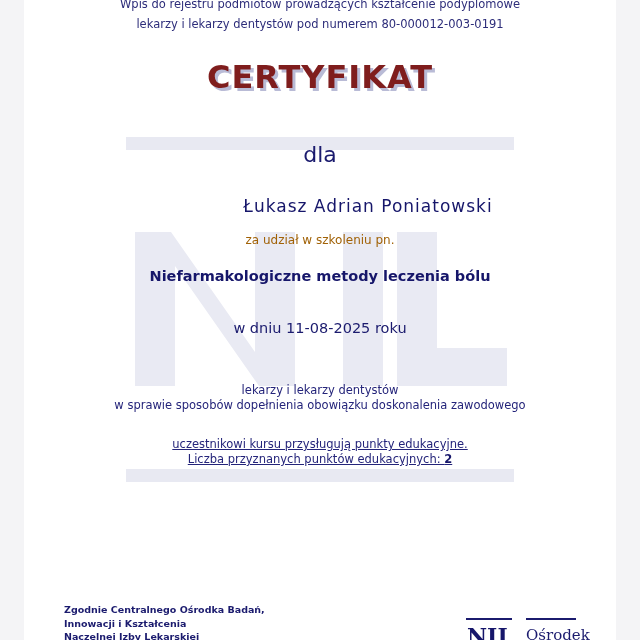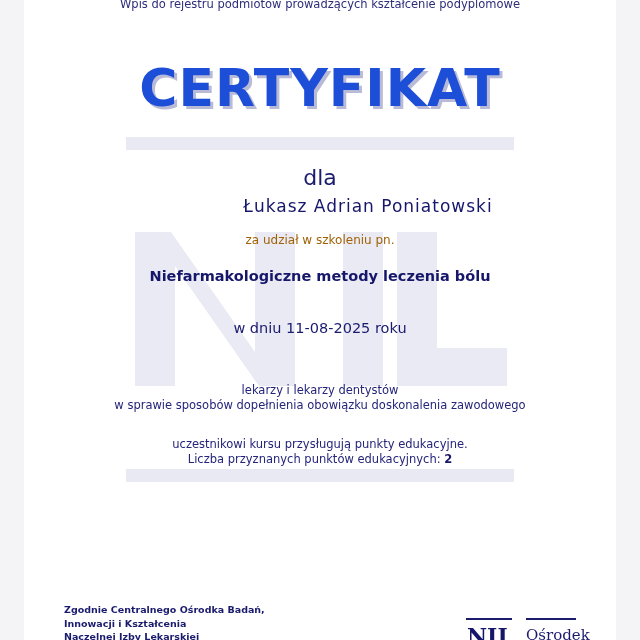--- a/index.html
+++ b/index.html
@@ -11,37 +11,37 @@
     position: relative;
   }
   .page {
     position: absolute; left: 24px; top: 0; width: 592px; height: 640px;
     background: #ffffff;
   }
   .abs { position: absolute; left: 0; width: 640px; text-align: center; }
   .registry { top: -6px; font-size: 11.5px; line-height: 20px; color: #2d2d7a; }
   .title {
     top: 58px; font-family: "DejaVu Sans", sans-serif; font-weight: bold;
-    font-size: 52px; letter-spacing: 1px; color: #1d4ed8;
+    font-size: 32px; letter-spacing: 1px; color: #7f1d1d;
     text-shadow: 3px 3px 0 #b9bbd6;
   }
   .band { position: absolute; left: 126px; width: 388px; height: 13px; background: #e8e9f2; }
   .band.top { top: 137px; }
   .band.bottom { top: 469px; }
   .watermark {
     position: absolute; left: 135px; top: 232px; width: 372px; height: 154px;
     overflow: hidden;
   }
-  .dla { top: 165px; font-size: 22px; color: #1b1b6e; }
+  .dla { top: 142px; font-size: 22px; color: #1b1b6e; }
   .name { top: 196px; font-size: 17px; font-weight: normal; letter-spacing: 1px; color: #16166a; margin-left: 48px; }
   .pn { top: 233px; font-size: 12px; color: #a16207; }
   .course { top: 268px; font-size: 14.5px; font-weight: bold; color: #16166a; }
   .date { top: 320px; font-size: 14.5px; color: #1b1b6e; }
   .regulation { top: 383px; font-size: 11.5px; line-height: 15px; color: #24247a; }
-  .points { top: 437px; font-size: 11.5px; line-height: 15px; color: #24247a; }
+  .points { top: 437px; font-size: 11.5px; line-height: 15px; color: #24247a; text-decoration: underline; }
   .points b { color: #16166a; }
   .director {
     position: absolute; left: 64px; top: 603px; font-size: 9.5px; font-weight: bold;
     line-height: 13.5px; color: #1b1b6e; text-align: left;
   }
   .logo-line { position: absolute; height: 2px; background: #1b1b6e; top: 618px; }
   .logo-nil { position: absolute; left: 467px; top: 625px; font-family: "DejaVu Serif", serif; font-weight: bold; font-size: 22px; color: #16166a; line-height: 22px; }
   .logo-text { position: absolute; left: 526px; top: 626px; font-family: "DejaVu Serif", serif; font-size: 15px; color: #1b1b6e; }
 </style>
 </head>
@@ -50,20 +50,21 @@
 <div class="page"></div>
 
 <svg class="watermark" viewBox="0 0 372 154" width="372" height="154" style="position:absolute;left:135px;top:232px;">
   <polygon fill="#e9eaf3" points="0,0 36,0 120,120 120,0 160,0 160,154 124,154 40,34 40,154 0,154"></polygon>
   <rect fill="#e9eaf3" x="208" y="0" width="40" height="154"></rect>
   <polygon fill="#e9eaf3" points="262,0 302,0 302,116 372,116 372,154 262,154"></polygon>
 </svg>
 
 <div class="abs registry">
   <div>Wpis do rejestru podmiotów prowadzących kształcenie podyplomowe</div>
+  <div>lekarzy i lekarzy dentystów pod numerem 80-000012-003-0191</div>
 </div>
 
 <div class="abs title">CERTYFIKAT</div>
 
 <div class="band top"></div>
 
 <div class="abs dla">dla</div>
 <div class="abs name">Łukasz Adrian Poniatowski</div>
 <div class="abs pn">za udział w szkoleniu pn.</div>
 <div class="abs course">Niefarmakologiczne metody leczenia bólu</div>

